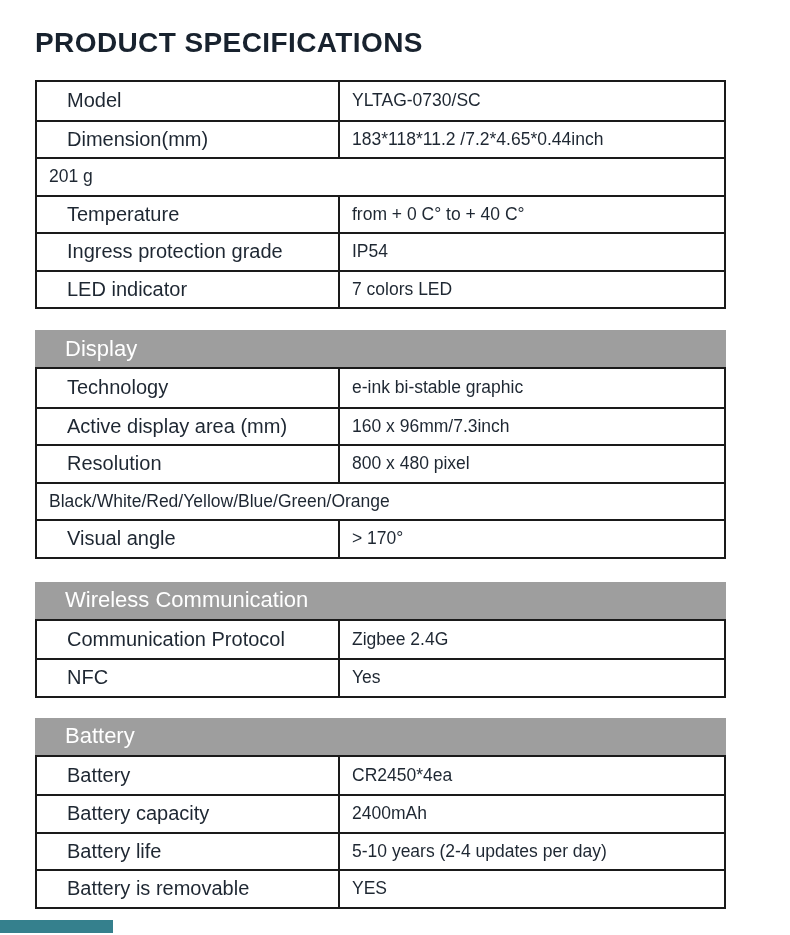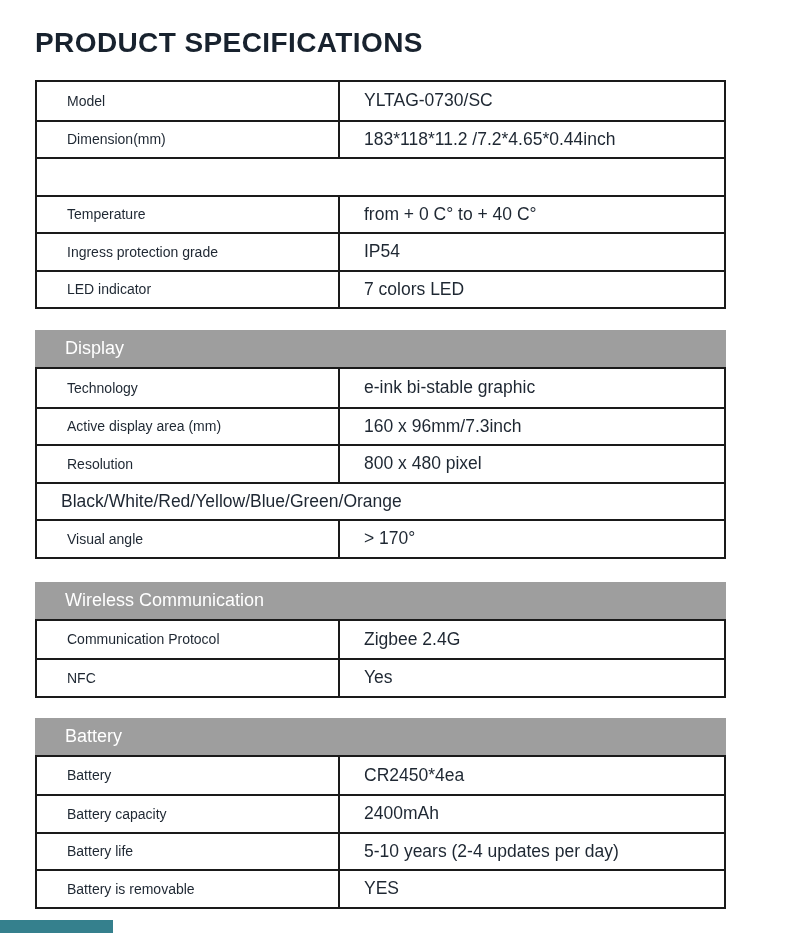--- a/index.html
+++ b/index.html
@@ -24,40 +24,40 @@
   .section { margin-top: 21px; }
   .section.sec-wireless { margin-top: 23px; border-radius: 22px; }
   .section.sec-battery { margin-top: 20px; }
   .section-header {
     height: 37px;
     background: #9e9e9e;
     color: #ffffff;
     display: flex;
     align-items: center;
     padding-left: 30px;
-    font-size: 18px;
+    font-size: 22px;
   }
   .rows { border: 2px solid #1a1a1a; background: #ffffff; }
   .row { display: flex; height: 37.5px; }
   .row + .row { border-top: 2px solid #1a1a1a; justify-content: center; }
   .cell-label {
     width: 303px;
     flex: none;
     border-right: 2px solid #1a1a1a;
     display: flex;
     align-items: center;
     padding-left: 30px;
-    font-size: 14px;
+    font-size: 20px;
     white-space: nowrap;
   }
   .cell-value {
     flex: 1;
     display: flex;
     align-items: center;
-    padding-left: 24px;
+    padding-left: 12px;
     font-size: 17.5px;
     white-space: nowrap;
     overflow: hidden;
   }
   .accent-bar {
     position: absolute;
     left: 0;
     top: 920px;
     width: 113px;
     height: 13px;
@@ -75,20 +75,21 @@
     <div class="rows">
       <div class="row">
         <div class="cell-label">Model</div>
         <div class="cell-value">YLTAG-0730/SC</div>
       </div>
       <div class="row">
         <div class="cell-label">Dimension(mm)</div>
         <div class="cell-value">183*118*11.2 /7.2*4.65*0.44inch</div>
       </div>
       <div class="row">
+        <div class="cell-value">201 g</div>
       </div>
       <div class="row">
         <div class="cell-label">Temperature</div>
         <div class="cell-value">from + 0 C° to + 40 C°</div>
       </div>
       <div class="row">
         <div class="cell-label">Ingress protection grade</div>
         <div class="cell-value">IP54</div>
       </div>
       <div class="row">

